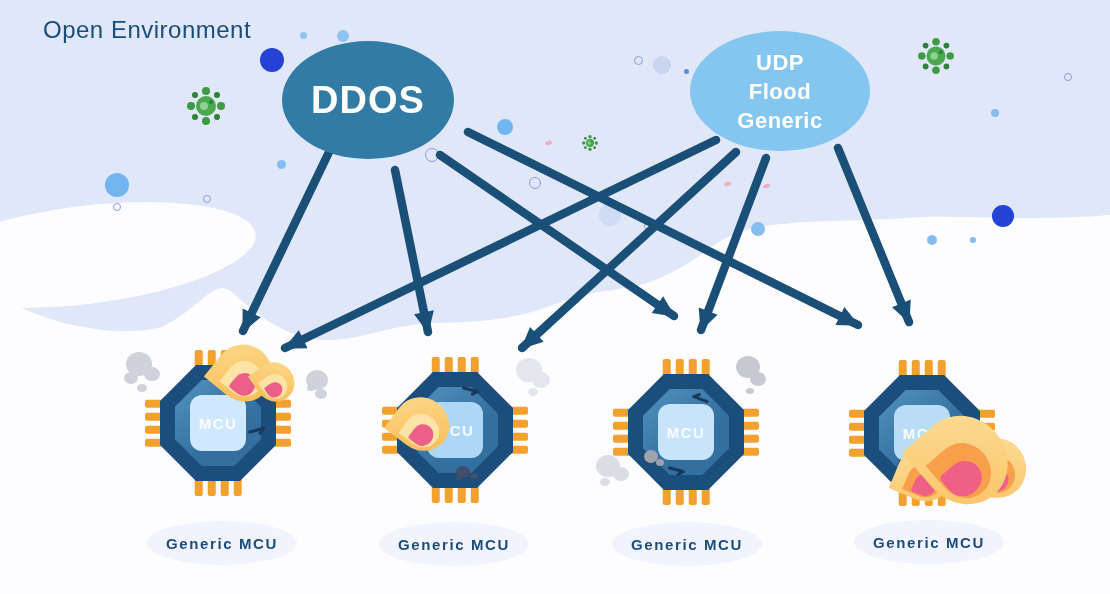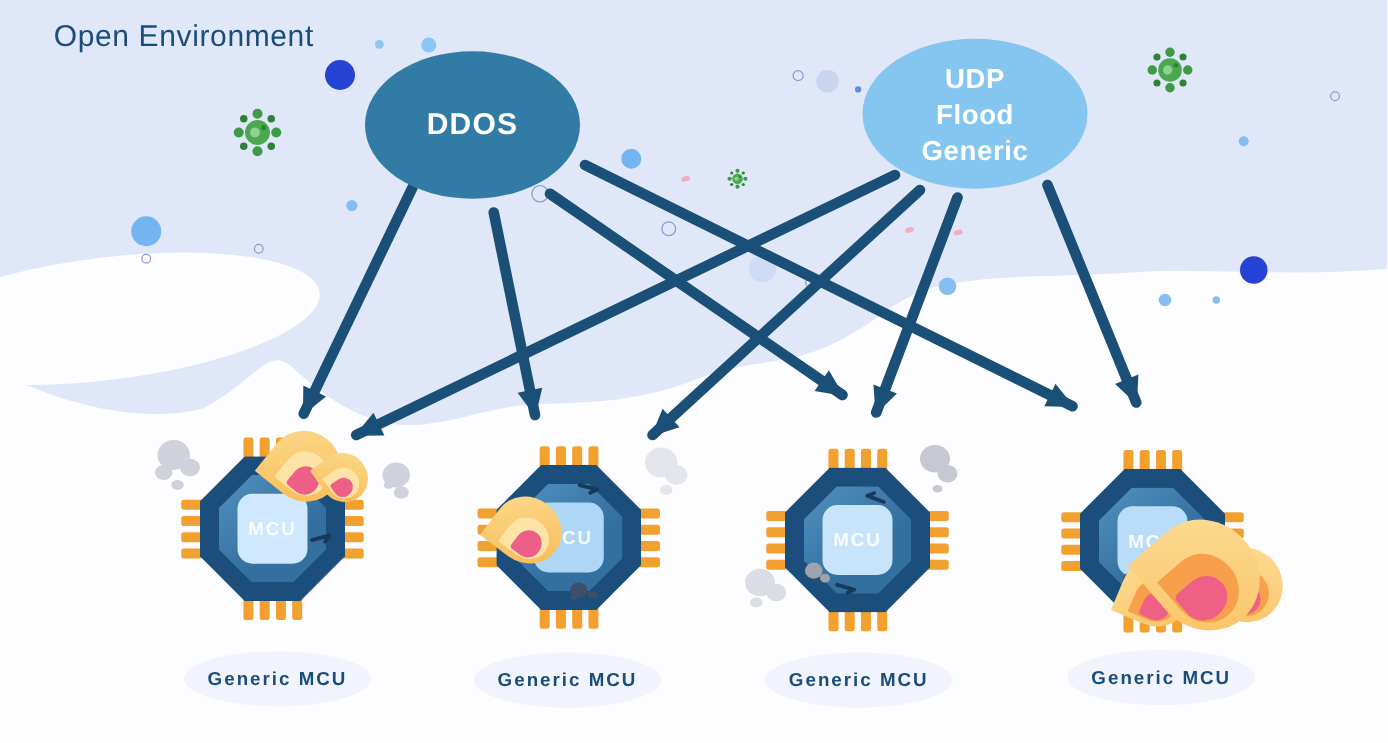--- a/index.html
+++ b/index.html
@@ -5,21 +5,21 @@
   html,body{margin:0;padding:0;background:#fff;}
   #stage{position:relative;width:1110px;height:594px;overflow:hidden;background:#fdfdff;
          font-family:"Liberation Sans",sans-serif;}
   #stage svg.layer{position:absolute;left:0;top:0;}
   
   .page-title{position:absolute;left:25px;top:16px;font-size:24px;font-weight:400;
               letter-spacing:.5px;color:#1b4d7a;z-index:9;margin-left:18px;}
   
   .oval{position:absolute;border-radius:50%;display:flex;align-items:center;justify-content:center;
         color:#fff;font-weight:700;text-align:center;z-index:5;}
-  .oval.ddos{left:292px;top:41px;width:172px;height:118px;font-size:24px;letter-spacing:1px;}
+  .oval.ddos{left:282px;top:41px;width:172px;height:118px;font-size:38px;letter-spacing:1px;}
   .oval.udp{left:690px;top:31px;width:180px;height:120px;font-size:22px;line-height:29px;
             letter-spacing:.5px;white-space:pre-line;}
   
   .deco{position:absolute;z-index:2;}
   .deco-dot{border-radius:50%;}
   .deco-ring{border-radius:50%;border:1.5px solid #8a9bd8;background:transparent;box-sizing:border-box;}
   .deco-speck{width:7px;height:3.5px;border-radius:2px;background:#f2aebe;transform:rotate(-14deg);}
   .deco-virus{width:20px;height:20px;border-radius:50%;background:#4aa94f;
     box-shadow:0 -15px 0 -6px #3f9a45,11px -11px 0 -7px #2e8136,15px 0 0 -6px #3f9a45,
                11px 11px 0 -7px #2e8136,0 15px 0 -6px #3f9a45,-11px 11px 0 -7px #2e8136,

